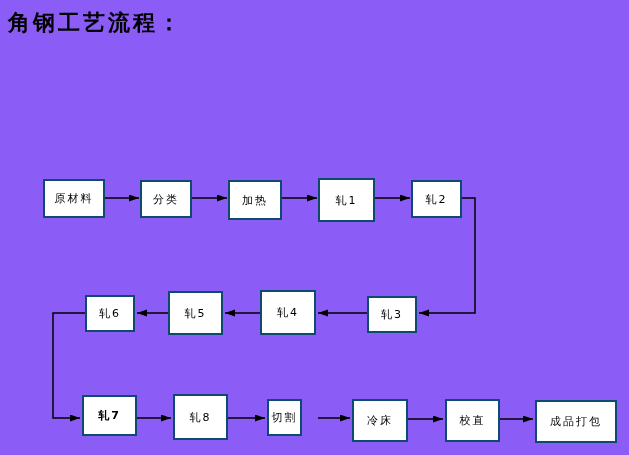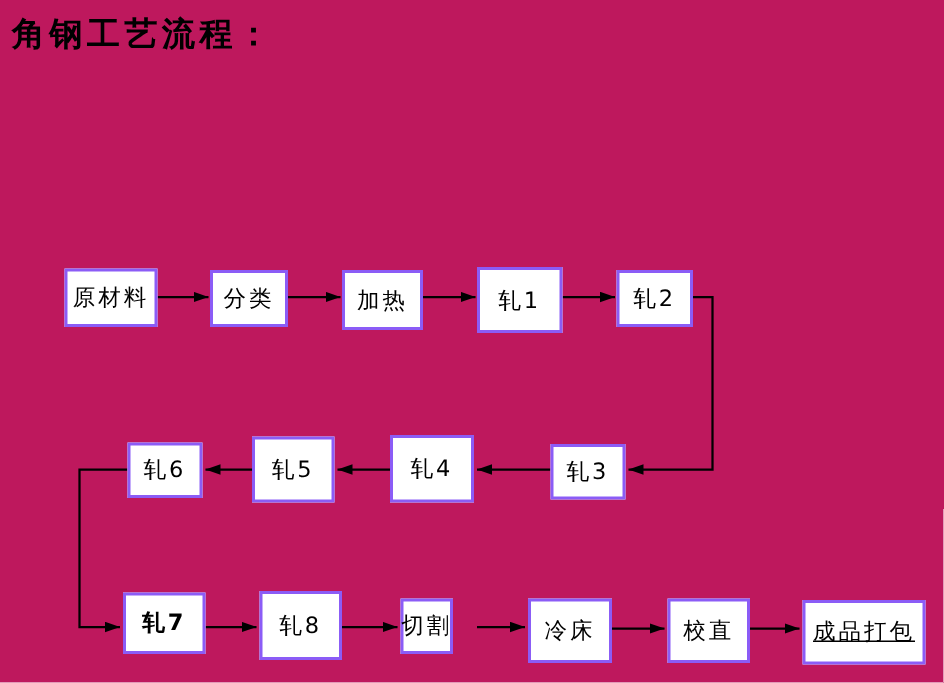--- a/index.html
+++ b/index.html
@@ -1,43 +1,43 @@
 <!DOCTYPE html>
 <html><head>
 <meta charset="utf-8">
 <style>
   html, body { margin: 0; padding: 0; background: #ffffff; }
   .canvas {
     position: relative;
     width: 629px;
     height: 455px;
-    background: #be185d;
+    background: #8b5cf6;
     font-family: "DejaVu Sans", "Liberation Sans", sans-serif;
     overflow: hidden;
   }
   .title {
     position: absolute;
     left: 8px;
     top: 8px;
     font-size: 22px;
     font-weight: bold;
     color: #000000;
     letter-spacing: 3px;
     white-space: nowrap;
   }
   .node {
     position: absolute;
     box-sizing: border-box;
-    border: 2px solid #8b5cf6;
+    border: 2px solid #0c4a6e;
     background: #ffffff;
     color: #000000;
     display: flex;
     align-items: center;
     justify-content: center;
-    font-size: 15px;
+    font-size: 11px;
     letter-spacing: 2px;
     white-space: nowrap;
     z-index: 2;
   }
   .edges-svg {
     position: absolute;
     left: 0; top: 0;
     width: 629px; height: 455px;
     z-index: 1;
     pointer-events: none;
@@ -91,15 +91,15 @@
   <div class="node" style="left:367px; top:296px; width:50px; height:37px;">轧3</div>
   <div class="node" style="left:260px; top:290px; width:56px; height:45px;">轧4</div>
   <div class="node" style="left:168px; top:291px; width:55px; height:44px;text-align:center;">轧5</div>
   <div class="node" style="left:85px;  top:295px; width:50px; height:37px;">轧6</div>
 
   <div class="node" style="left:82px;  top:395px; width:55px; height:41px;font-weight:bold;">轧7</div>
   <div class="node" style="left:173px; top:394px; width:55px; height:46px;">轧8</div>
   <div class="node" style="left:267px; top:399px; width:35px; height:37px;">切割</div>
   <div class="node" style="left:352px; top:399px; width:56px; height:43px;">冷床</div>
   <div class="node" style="left:445px; top:399px; width:55px; height:43px;">校直</div>
-  <div class="node" style="left:535px; top:400px; width:82px; height:43px;text-decoration:underline;">成品打包</div>
+  <div class="node" style="left:535px; top:400px; width:82px; height:43px;">成品打包</div>
 
 </div>
 
 </body></html>

